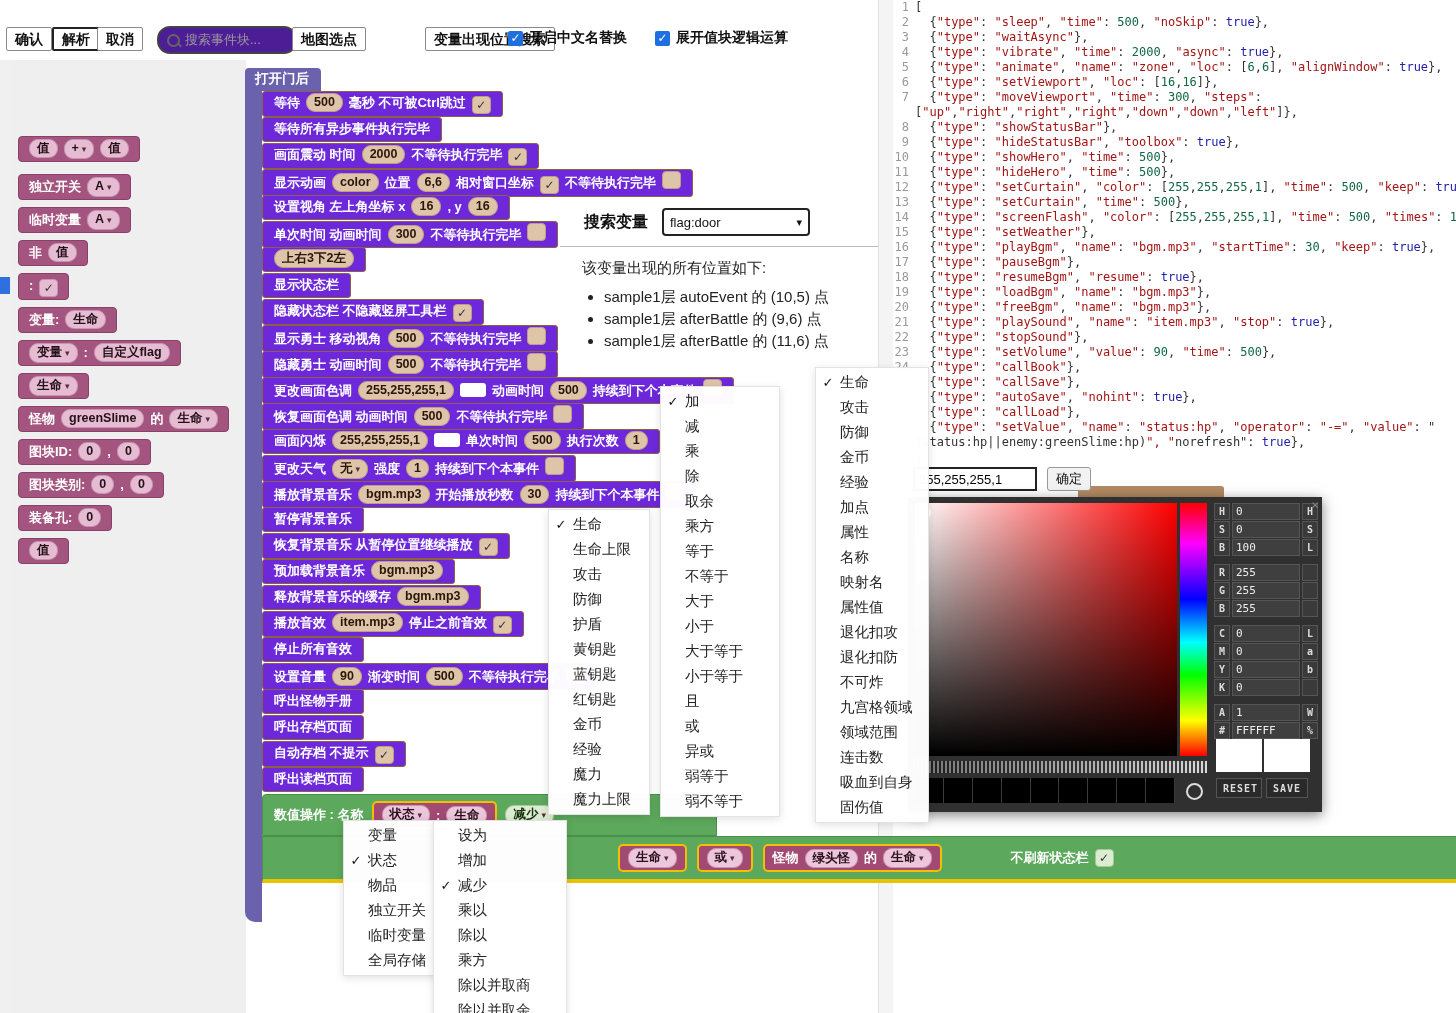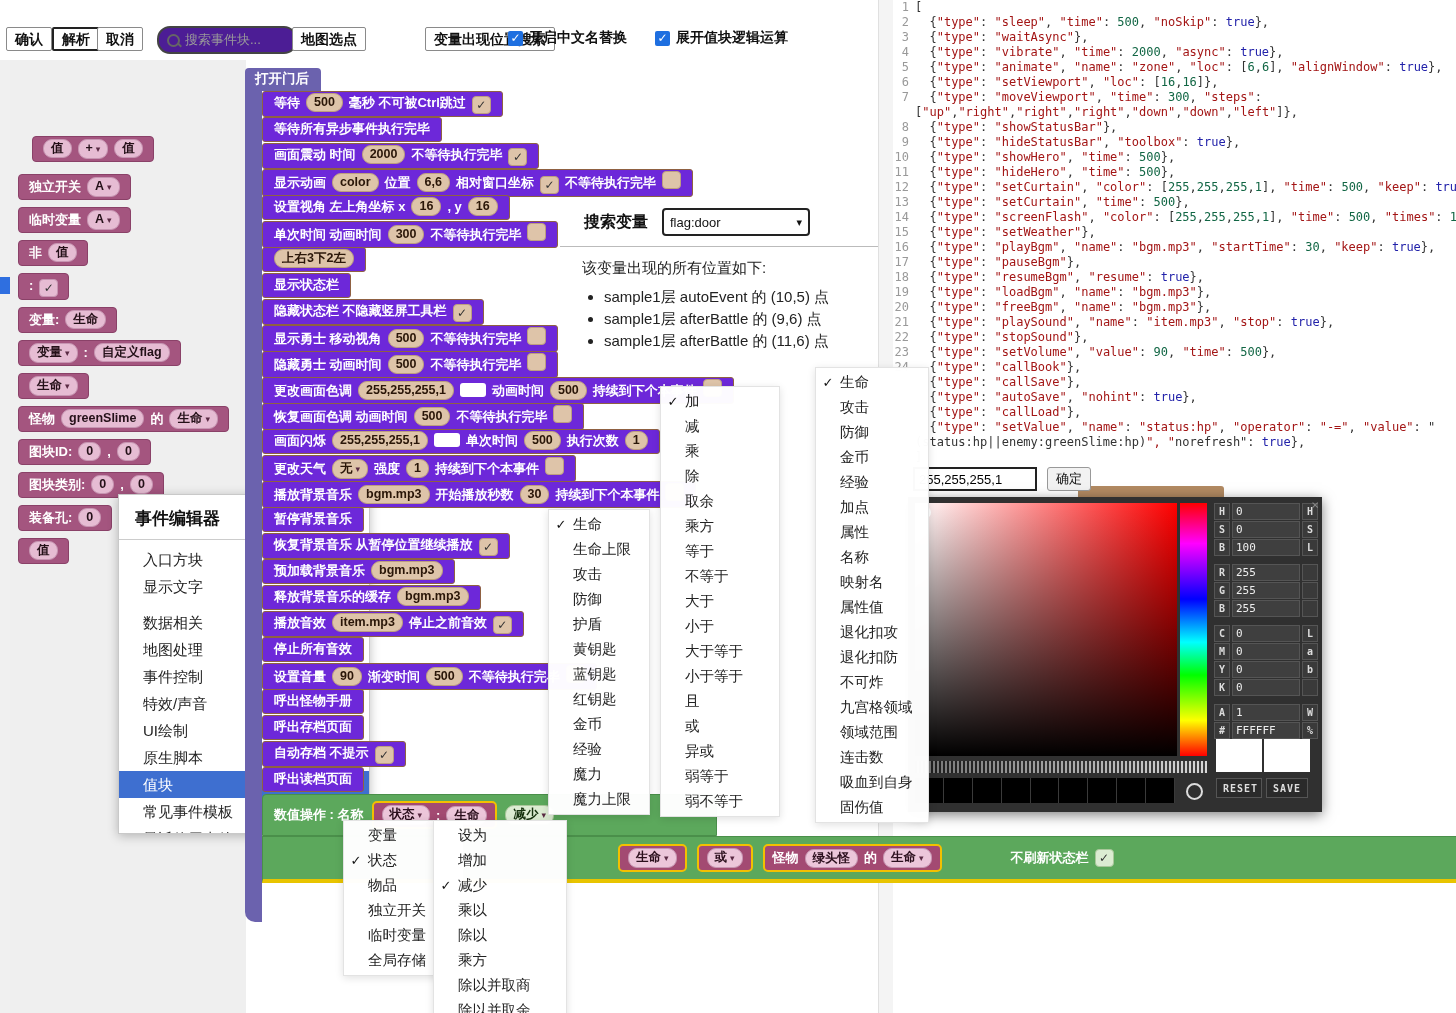--- a/index.html
+++ b/index.html
@@ -18,21 +18,21 @@
   .cbgroup{position:absolute;top:29px;display:flex;align-items:center;gap:6px;font-size:14px;font-weight:bold;color:#111;}
   .bluecb{width:15px;height:15px;background:#1e6fe0;border-radius:2px;color:#fff;font-size:12px;
           line-height:15px;text-align:center;flex:none;}
   
   .lscroll{position:absolute;left:0;top:60px;width:10px;bottom:0;background:#f0f0f0;border-right:1px solid #ddd;z-index:1;}
   .lthumb{position:absolute;left:0;top:217px;width:10px;height:17px;background:#2f6fe0;}
   .flyoutbg{position:absolute;left:10px;top:60px;width:236px;bottom:0;background:#efefef;z-index:1;}
   .flyout{position:absolute;left:18px;top:136px;z-index:2;}
   .fblock{display:table;margin-bottom:7px;background:#a4557f;border:1px solid #8a4168;border-radius:4px;
           padding:2px 7px;color:#fff;font-weight:bold;font-size:13px;line-height:20px;white-space:nowrap;}
-  .fblock.shift{margin-left:14px;margin-bottom:12px;}
+  .fblock.shift{margin-bottom:12px;}
   .fblock .seg-f{background:#e6bcd3;color:#241018;border:1px solid #c795b2;}
   
   .seg-l{margin:0 3px;}
   .seg-f{display:inline-block;border-radius:9px;padding:0 7px;margin:0 3px;font-size:12.5px;line-height:17px;vertical-align:1px;}
   .dd-arrow{font-size:9px;margin-left:3px;color:#5a2a44;}
   .seg-c{display:inline-block;width:17px;height:16px;border-radius:4px;margin:0 3px;vertical-align:-2px;
          text-align:center;line-height:16px;font-size:12px;color:#333;}
   .seg-w{display:inline-block;width:26px;height:14px;border-radius:3px;margin:0 3px;background:#fff;vertical-align:-2px;}
   
   .stack{position:absolute;left:245px;top:68px;z-index:4;}
@@ -342,36 +342,20 @@
       </div>
       <div class="fblock">
         <span class="seg-l">装备孔:</span>
         <span class="seg-f">0</span>
       </div>
       <div class="fblock">
         <span class="seg-f">值</span>
       </div>
     </div>
 
-  <div class="editor">
-    <h1>事件编辑器</h1>
-    <div class="items" id="editoritems">
-        <div class="eitem">入口方块</div>
-        <div class="eitem gap">显示文字</div>
-        <div class="eitem">数据相关</div>
-        <div class="eitem">地图处理</div>
-        <div class="eitem">事件控制</div>
-        <div class="eitem">特效/声音</div>
-        <div class="eitem">UI绘制</div>
-        <div class="eitem">原生脚本</div>
-        <div class="eitem sel">值块</div>
-        <div class="eitem">常见事件模板</div>
-        <div class="eitem">最近使用事件</div>
-      </div>
-  </div>
 
   <div class="stack">
     <div class="hat">打开门后</div>
     <div class="spine"></div>
     <div class="rows" id="stackrows">
         <div class="srow"><div class="sblk"><span class="seg-l">等待</span><span class="seg-f">500</span><span class="seg-l">毫秒 不可被Ctrl跳过</span><span class="seg-c">✓</span></div></div>
         <div class="srow"><div class="sblk"><span class="seg-l">等待所有异步事件执行完毕</span></div></div>
         <div class="srow"><div class="sblk"><span class="seg-l">画面震动 时间</span><span class="seg-f">2000</span><span class="seg-l">不等待执行完毕</span><span class="seg-c">✓</span></div></div>
         <div class="srow"><div class="sblk"><span class="seg-l">显示动画</span><span class="seg-f">color</span><span class="seg-l">位置</span><span class="seg-f">6,6</span><span class="seg-l">相对窗口坐标</span><span class="seg-c">✓</span><span class="seg-l">不等待执行完毕</span><span class="seg-c"></span></div></div>
         <div class="srow"><div class="sblk"><span class="seg-l">设置视角 左上角坐标 x</span><span class="seg-f">16</span><span class="seg-l">, y</span><span class="seg-f">16</span></div></div>

